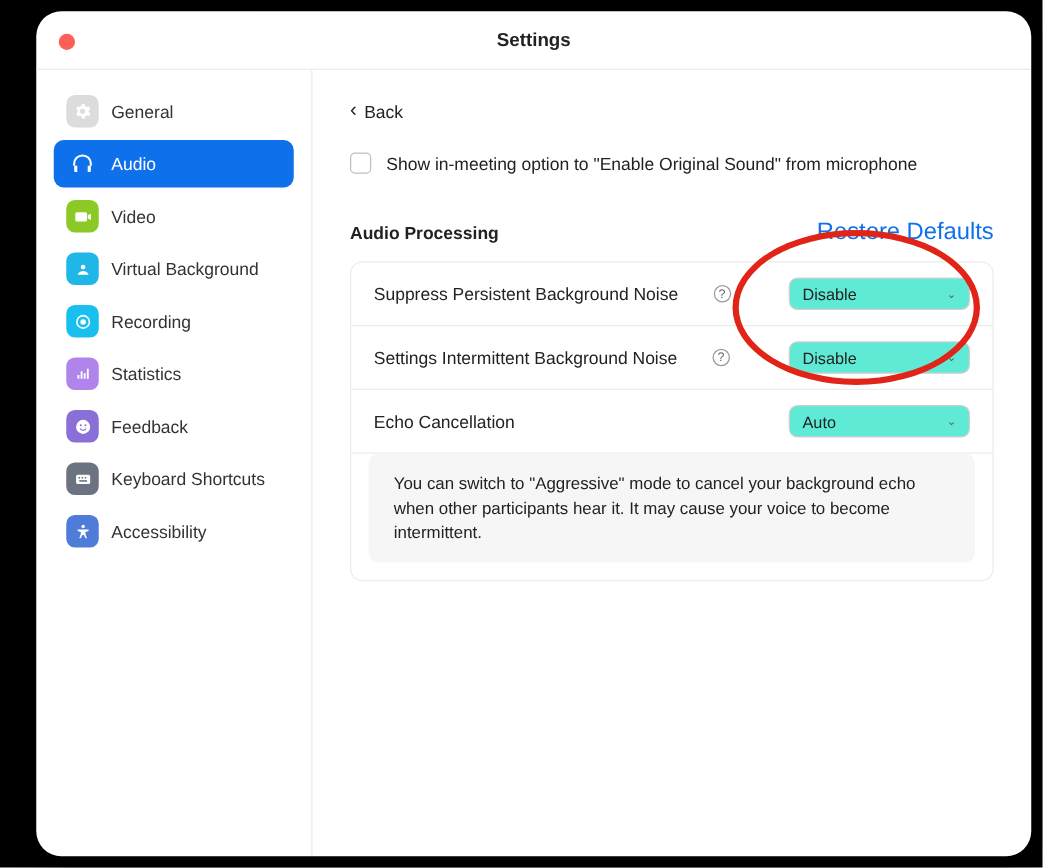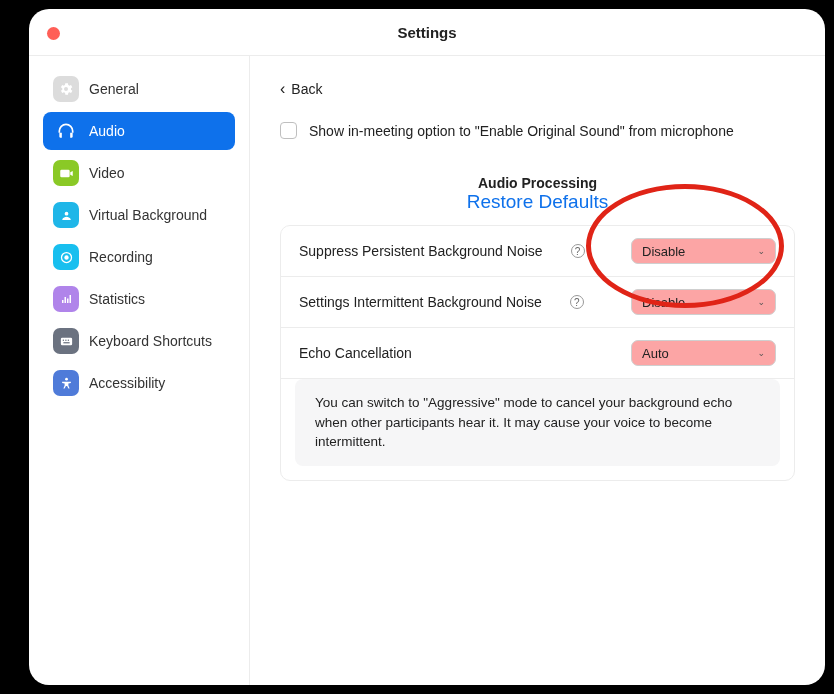--- a/index.html
+++ b/index.html
@@ -99,21 +99,20 @@
       border-radius: 4px;
       margin-right: 12px;
       cursor: pointer;
       flex-shrink: 0;
     }
     .section-head {
       display: flex;
       justify-content: space-between;
       align-items: center;
       margin-bottom: 12px;
-      flex-direction: column;
     }
     .section-title { font-weight: 700; font-size: 14px; }
     .restore { color: #0e71eb; font-size: 19px; cursor: pointer; }
     .panel {
       border: 1px solid #ececec;
       border-radius: 10px;
       overflow: hidden;
     }
     .row {
       display: flex;
@@ -139,21 +138,21 @@
       width: 145px;
       height: 26px;
       border: 1px solid #cfcfcf;
       border-radius: 7px;
       padding: 0 10px;
       display: flex;
       align-items: center;
       justify-content: space-between;
       font-size: 13px;
       cursor: pointer;
-      background: #fca5a5;
+      background: #5eead4;
     }
     .select .caret { font-size: 9px; color: #555; }
     .note-box {
       background: #f6f6f7;
       border-radius: 8px;
       margin: 0 14px 14px 14px;
       padding: 14px 20px;
       font-size: 13.5px;
       line-height: 1.45;
       color: #222;
@@ -229,20 +228,31 @@
 
       <div class="side-item">
         <div class="icon-box" style="background:#b084ea">
           <svg width="15" height="15" viewBox="0 0 24 24">
               <path fill="#fff" d="M4 14h3v6H4Zm5-6h3v12H9Zm5 3h3v9h-3Zm5-7h3v16h-3Z" transform="scale(.8) translate(2 2)"></path>
             </svg>
         </div>
         <span class="label">Statistics</span>
       </div>
 
+      <div class="side-item">
+        <div class="icon-box" style="background:#8b6fd8">
+          <svg width="15" height="15" viewBox="0 0 24 24">
+              <circle cx="12" cy="12" r="9" fill="#fff"></circle>
+              <circle cx="9" cy="10" r="1.3" fill="#8b6fd8"></circle>
+              <circle cx="15" cy="10" r="1.3" fill="#8b6fd8"></circle>
+              <path fill="none" stroke="#8b6fd8" stroke-width="1.5" stroke-linecap="round" d="M8.5 14.5c1 1.3 2.2 2 3.5 2s2.5-.7 3.5-2"></path>
+            </svg>
+        </div>
+        <span class="label">Feedback</span>
+      </div>
 
       <div class="side-item">
         <div class="icon-box" style="background:#6b7280">
           <svg width="15" height="15" viewBox="0 0 24 24">
               <rect x="3" y="6" width="18" height="12" rx="2" fill="#fff"></rect>
               <rect x="6" y="9" width="2" height="2" fill="#6b7280"></rect>
               <rect x="10" y="9" width="2" height="2" fill="#6b7280"></rect>
               <rect x="14" y="9" width="2" height="2" fill="#6b7280"></rect>
               <rect x="7" y="13" width="10" height="2" fill="#6b7280"></rect>
             </svg>

